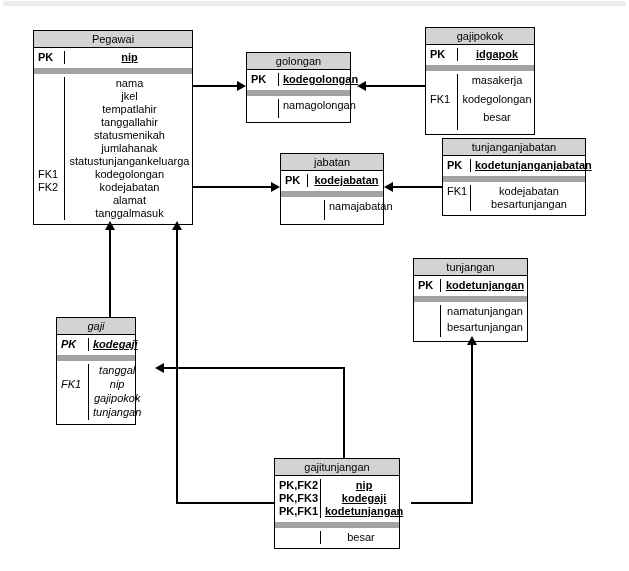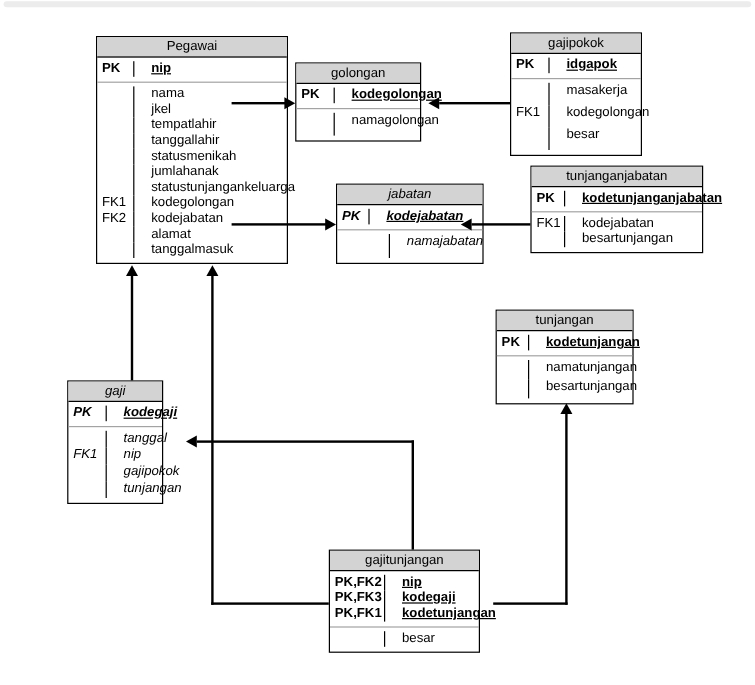--- a/index.html
+++ b/index.html
@@ -18,25 +18,25 @@
     box-sizing:border-box;
   }
   .ent-header{
     background:#d3d3d3;border-bottom:1px solid #000;
     text-align:center;padding:2px 2px 1px 2px;line-height:13px;
   }
   .ent-section{
     display:grid;grid-template-columns:var(--kc,30px) 1fr;
     padding:3px 0 4px 0;
   }
-  .attr-section{border-top:1px solid #a3a3a3;}
+  .attr-section{border-top:6px solid #a3a3a3;}
   .cell{line-height:13px;white-space:nowrap;}
   .cell.key{padding:0 2px 0 4px;}
   .cell.key.key-bold{font-weight:bold;}
-  .cell.field{border-left:1px solid #000;padding:0 2px 0 14px;}
+  .cell.field{border-left:1px solid #000;padding:0 2px 0 4px;text-align:center;}
   .cell.field.pk-field{font-weight:bold;text-decoration:underline;}
   
   [data-entity="golongan"]  .attr-section{min-height:19px;}
   [data-entity="gajipokok"] .attr-section{min-height:56px;}
   [data-entity="jabatan"]   .attr-section{min-height:20px;gap:17px;}
   [data-entity="tunjangan"] .attr-section{min-height:32px;}
   [data-entity="gaji"]      .attr-section{min-height:56px;}
   
   .h-line,.v-line{position:absolute;background:#000;}
   .h-line{height:2px;}
@@ -44,21 +44,21 @@
   .arrow{position:absolute;width:0;height:0;}
   .arrow-right{border-top:5px solid transparent;border-bottom:5px solid transparent;border-left:9px solid #000;}
   .arrow-left{border-top:5px solid transparent;border-bottom:5px solid transparent;border-right:9px solid #000;}
   .arrow-up{border-left:5px solid transparent;border-right:5px solid transparent;border-bottom:9px solid #000;}
 </style>
 </head>
 <body>
 
 <div class="top-strip"></div>
 
-<div class="entity" data-entity="pegawai" style="left:33px;top:30px;width:160px;margin-left:47px;--kc:30px;">
+<div class="entity" data-entity="pegawai" style="left:33px;top:30px;width:160px;--kc:30px;">
     <div class="ent-header">Pegawai</div>
     <div class="ent-section pk-section">
       <div class="cell key key-bold">PK</div>
       <div class="cell field pk-field">nip</div>
     </div>
     <div class="ent-section attr-section">
       <div class="cell key"></div>
       <div class="cell field">nama</div>
       <div class="cell key"></div>
       <div class="cell field">jkel</div>
@@ -101,21 +101,21 @@
     </div>
     <div class="ent-section attr-section">
       <div class="cell key"></div>
       <div class="cell field">masakerja</div>
       <div class="cell key">FK1</div>
       <div class="cell field">kodegolongan</div>
       <div class="cell key"></div>
       <div class="cell field">besar</div>
     </div>
   </div>
-<div class="entity" data-entity="jabatan" style="left:280px;top:153px;width:123px;font-style:italic;--kc:26px;">
+<div class="entity" data-entity="jabatan" style="left:280px;top:153px;width:104px;--kc:26px;">
     <div class="ent-header">jabatan</div>
     <div class="ent-section pk-section">
       <div class="cell key key-bold">PK</div>
       <div class="cell field pk-field">kodejabatan</div>
     </div>
     <div class="ent-section attr-section">
       <div class="cell key"></div>
       <div class="cell field">namajabatan</div>
     </div>
   </div>

